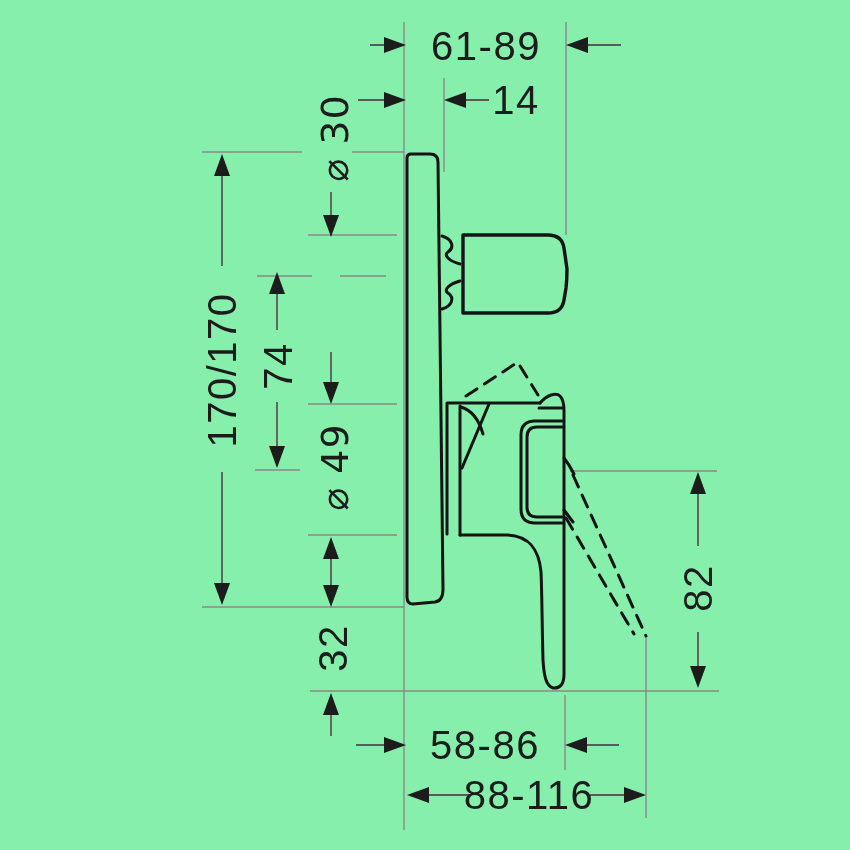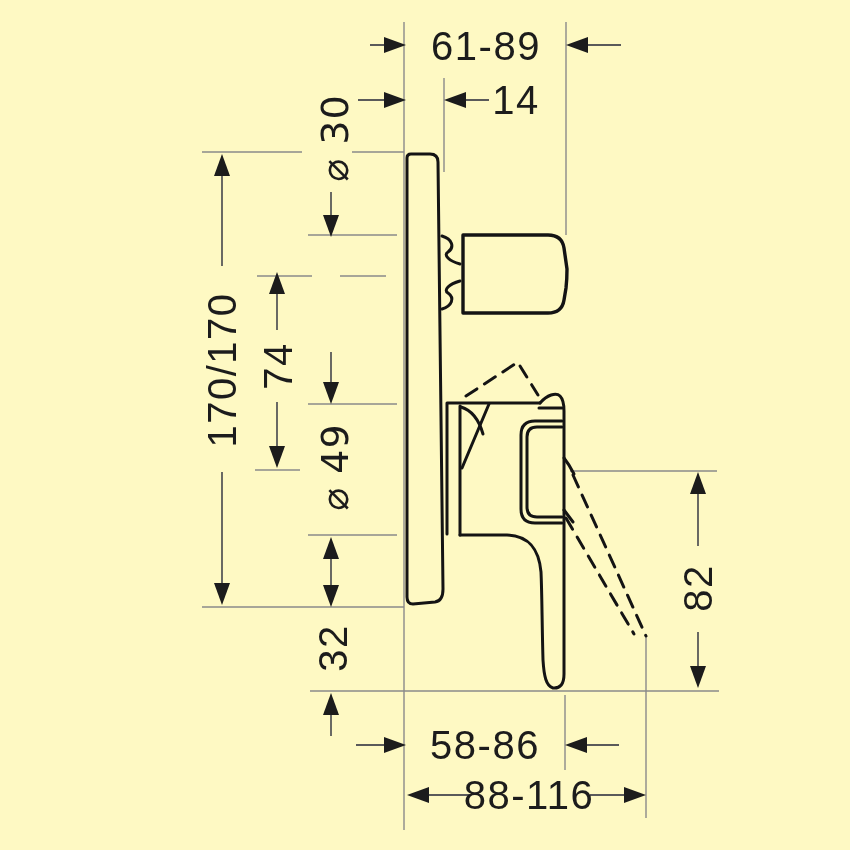--- a/index.html
+++ b/index.html
@@ -1,20 +1,20 @@
 <!DOCTYPE html>
 <html><head>
 <meta charset="utf-8">
 <style>
   html, body { margin: 0; padding: 0; background: #ffffff; }
   .stage {
     position: relative;
     width: 850px;
     height: 850px;
-    background: #fef9c3;
+    background: #86efac;
     font-family: "Liberation Sans", sans-serif;
   }
   svg { display: block; }
   .ext  { stroke: #8a8a8a; stroke-width: 1.4; fill: none; }
   .dim  { stroke: #5a5a5a; stroke-width: 1.8; fill: none; }
   .head { fill: #1c1c1c; stroke: none; }
   .obj  { stroke: #141414; stroke-width: 3; fill: none;
           stroke-linecap: round; stroke-linejoin: round; }
   .obj-thick { stroke-width: 3.4; }
   .dash { stroke: #141414; stroke-width: 3; fill: none;

